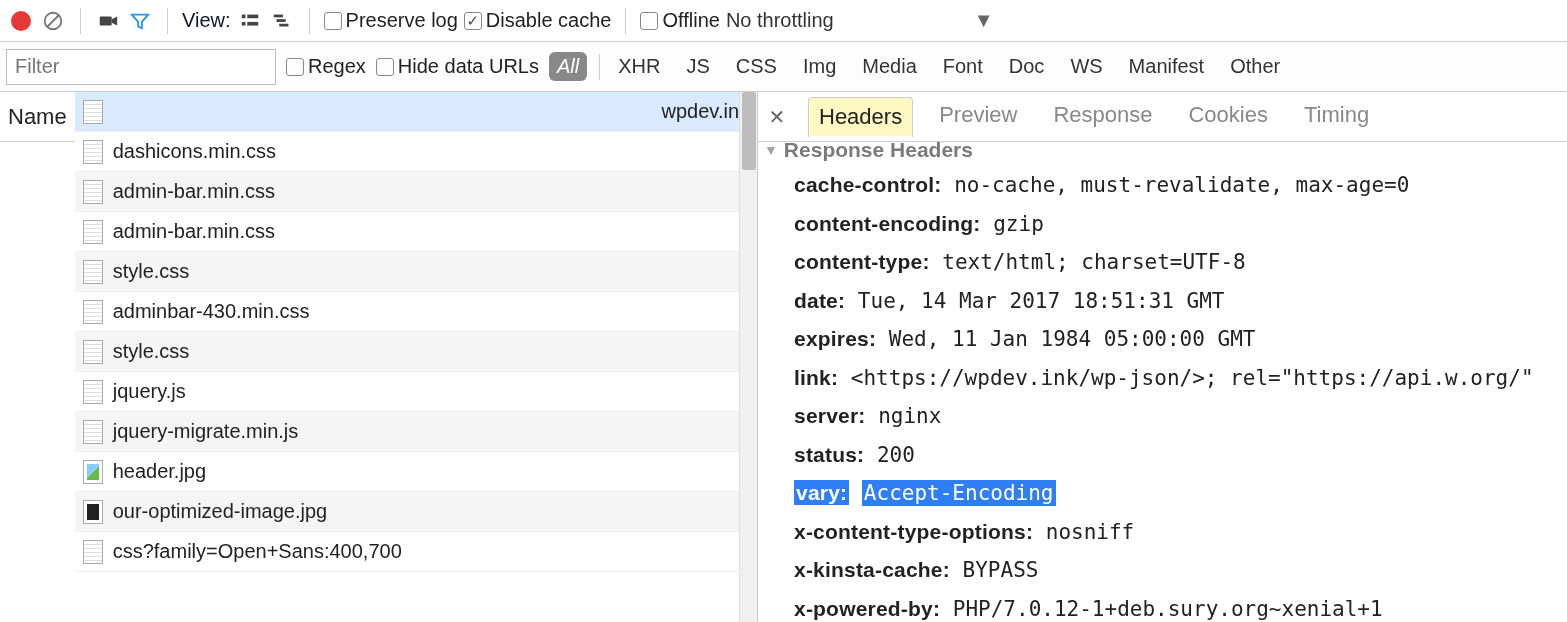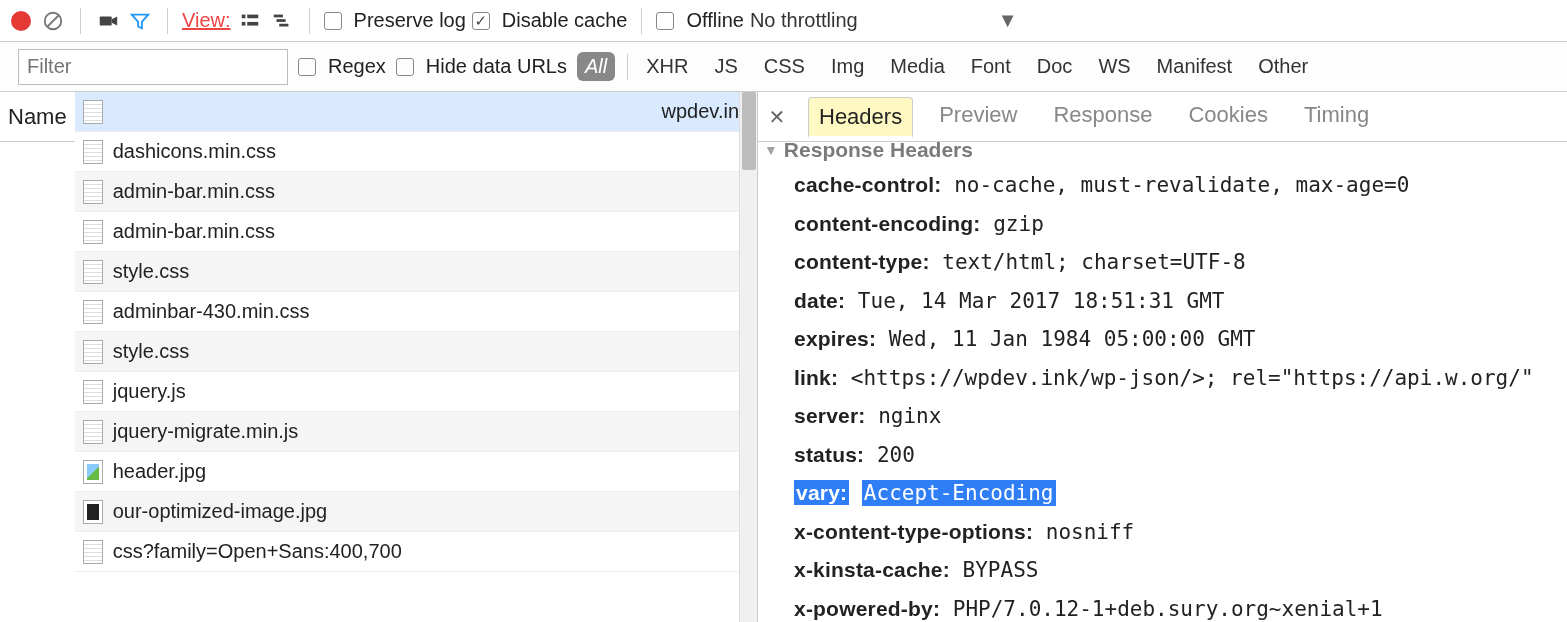--- a/index.html
+++ b/index.html
@@ -1,29 +1,29 @@
 <!DOCTYPE html>
 <html><head>
 <meta charset="utf-8">
 <style>
 * { box-sizing: border-box; margin: 0; padding: 0; }
 body { font-family: Arial, Helvetica, sans-serif; font-size: 20px; color: #222; background: #fff; width: 1567px; height: 622px; overflow: hidden; }
 
 .toolbar1 { display: flex; align-items: center; height: 42px; border-bottom: 1px solid #ccc; padding: 0 8px; gap: 6px; }
-.toolbar2 { display: flex; align-items: center; height: 50px; border-bottom: 1px solid #ccc; padding: 0 18px; gap: 10px; background: #fdfdfd; }
+.toolbar2 { display: flex; align-items: center; height: 50px; border-bottom: 1px solid #ccc; padding: 0 6px; gap: 10px; background: #fdfdfd; }
 .sep { width: 1px; height: 26px; background: #ccc; margin: 0 8px; }
 
 .iconbtn { display: inline-flex; align-items: center; justify-content: center; width: 26px; height: 26px; cursor: pointer; }
 .record { width: 20px; height: 20px; border-radius: 50%; background: #e53935; }
 .noicon svg, .iconbtn svg { width: 22px; height: 22px; }
 
-.label { color: #ef4444; text-decoration: underline; }
+.label { color: #0f172a; }
 .checkbox { width: 18px; height: 18px; border: 1px solid #888; border-radius: 3px; display: inline-flex; align-items: center; justify-content: center; cursor: pointer; }
 .checkbox.checked::after { content: "✓"; font-size: 15px; color: #444; }
-.chk-wrap { display: flex; align-items: center; gap: 12px; cursor: pointer; }
+.chk-wrap { display: flex; align-items: center; gap: 4px; cursor: pointer; }
 
 .throttle-dd { display: flex; align-items: center; gap: 140px; color: #333; }
 .dd-arrow { color: #666; }
 
 .filter-input { width: 270px; height: 36px; border: 1px solid #bbb; padding: 0 8px; font-size: 20px; color: #888; }
 .pill { padding: 3px 8px; border-radius: 6px; cursor: pointer; font-style: italic; }
 .pill.active { background: #888; color: #fff; }
 .type-sep { width: 1px; height: 26px; background: #ccc; margin: 0 2px; }
 .type-item { padding: 2px 6px; cursor: pointer; color: #333; }
 

